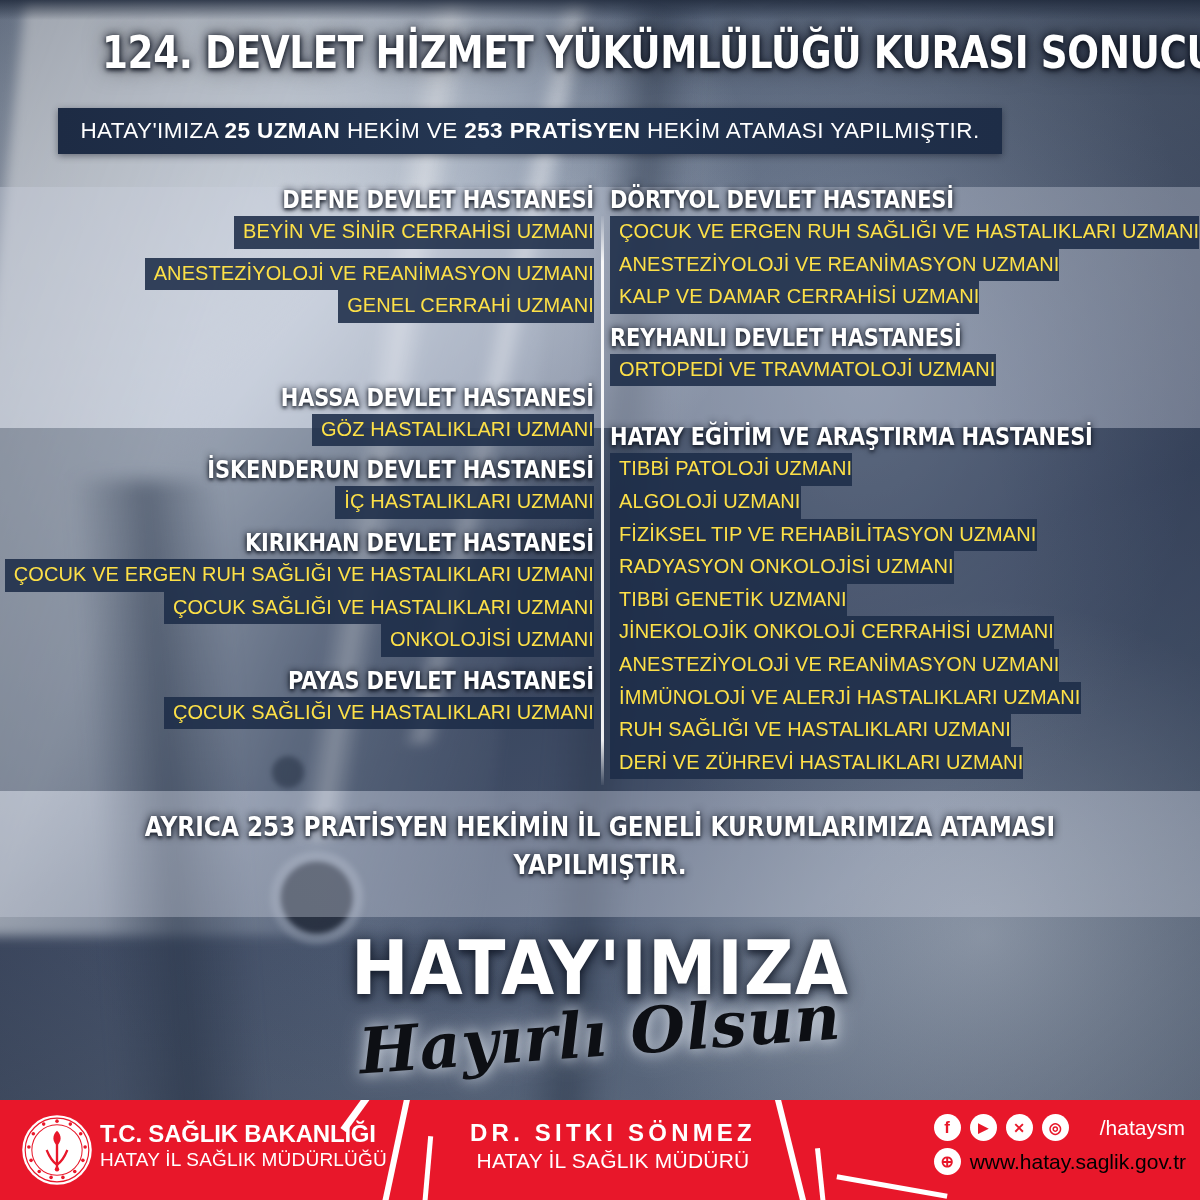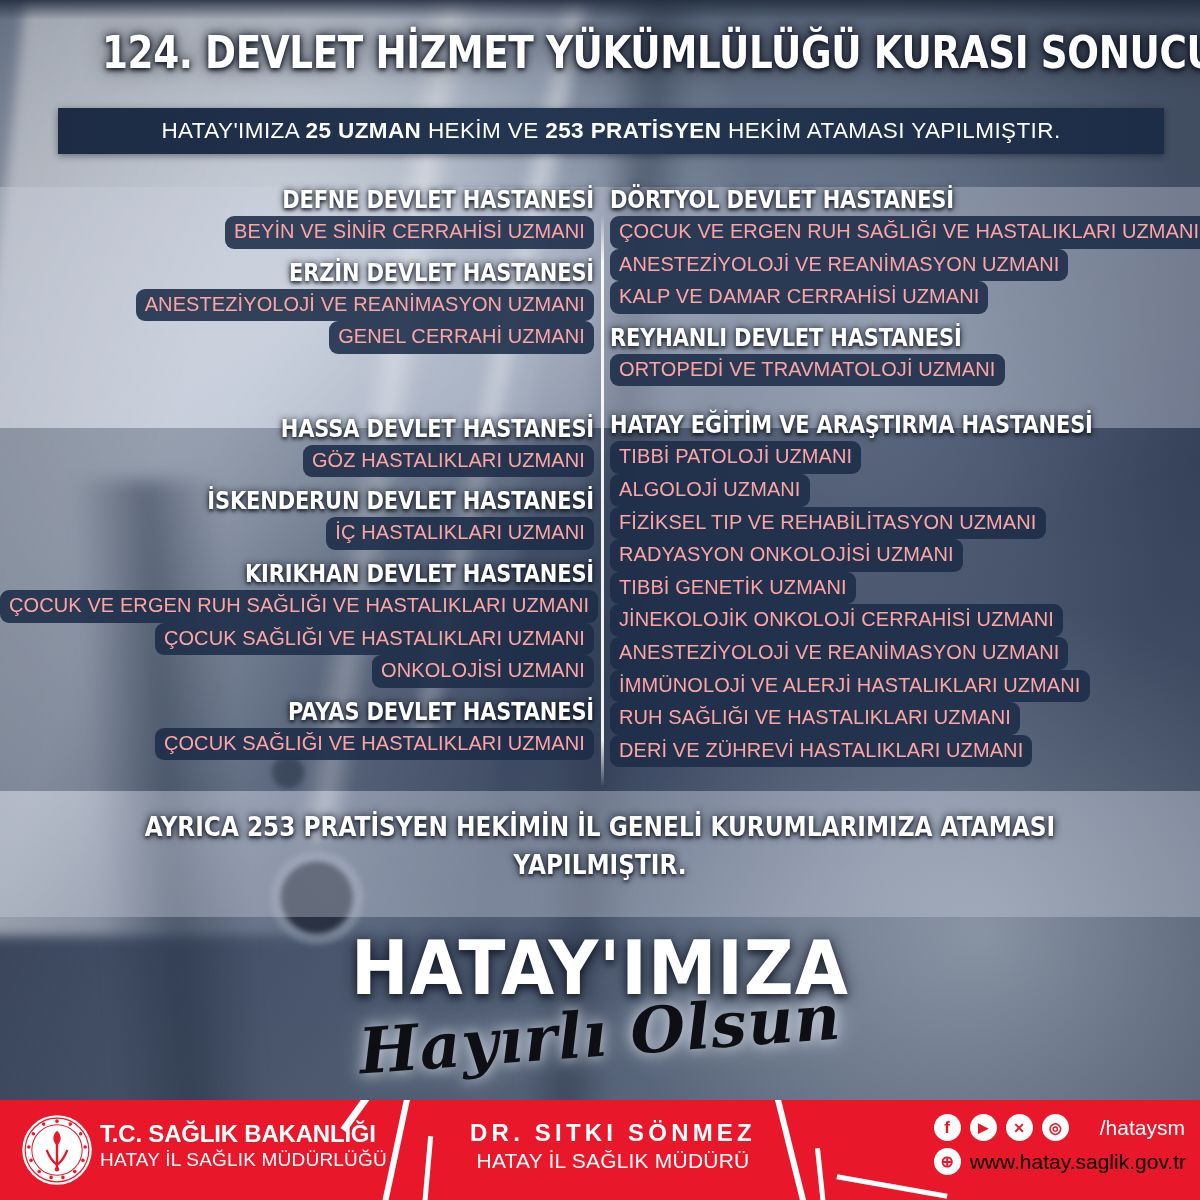--- a/index.html
+++ b/index.html
@@ -66,21 +66,21 @@
     font-family:"DejaVu Sans", sans-serif;
     font-weight:bold;
     font-size:45px;
     letter-spacing:-0.5px;
     color:#ffffff;
     transform:scaleX(.83);
     text-shadow:0 0 10px rgba(10,16,28,.9), 0 2px 5px rgba(10,16,28,.85), 0 0 26px rgba(10,16,28,.6);
     white-space:nowrap;
   }
   .subtitle-bar{
-    position:absolute; left:58px; top:108px; width:1106px; height:46px;
+    position:absolute; left:58px; top:108px; width:944px; height:46px;
     background:linear-gradient(90deg,#1d2b44 0%,#243652 45%,#1e2d47 100%);
     box-shadow:0 2px 7px rgba(10,16,28,.45);
     display:flex; align-items:center; justify-content:center;
   }
   .subtitle-txt{
     font-family:"Liberation Sans", sans-serif;
     font-size:22.5px; color:#fff; letter-spacing:.4px; white-space:nowrap;
   }
   .subtitle-txt b{ font-weight:bold; }
 
@@ -109,27 +109,26 @@
   .col-left .hosp-name{ transform-origin:right center; }
   .col-right .hosp-name{ transform-origin:left center; }
 
   .hosp-block{ margin-bottom:5px; }
   .hosp-block + .hosp-block{ margin-top:9px; }
 
   .spec-list{ list-style:none; }
   .spec{
     display:inline-block;
     background:rgba(28,44,72,.88);
-    color:#fca5a5;
+    color:#fde047;
     font-size:20px;
     line-height:1.28;
-    padding:3px 9px 4px 9px;
+    padding:3px 0 4px 9px;
     letter-spacing:.1px;
     white-space:nowrap;
-    border-radius:9px;
   }
   .spec-row{ line-height:0; }
   .col-left .spec-row{ text-align:right; }
   .col-right .spec-row{ text-align:left; }
   .hosp-name-row{ margin-bottom:2px; }
 
   
   #notice{
     position:absolute; left:0; top:808px; width:100%; z-index:4; text-align:center;
     font-family:"DejaVu Sans", sans-serif;
@@ -216,23 +215,20 @@
   <div class="col col-left" id="col-left">
       <div class="hosp-block">
         <div class="hosp-name-row">
           <div class="hosp-name">DEFNE DEVLET HASTANESİ</div>
         </div>
         <div class="spec-list">
           <div class="spec-row"><span class="spec">BEYİN VE SİNİR CERRAHİSİ UZMANI</span></div>
         </div>
       </div>
       <div class="hosp-block">
-        <div class="hosp-name-row">
-          <div class="hosp-name">ERZİN DEVLET HASTANESİ</div>
-        </div>
         <div class="spec-list">
           <div class="spec-row"><span class="spec">ANESTEZİYOLOJİ VE REANİMASYON UZMANI</span></div>
           <div class="spec-row"><span class="spec">GENEL CERRAHİ UZMANI</span></div>
         </div>
       </div>
       <div class="hosp-block" style="margin-top: 60px;">
         <div class="hosp-name-row">
           <div class="hosp-name">HASSA DEVLET HASTANESİ</div>
         </div>
         <div class="spec-list">
@@ -278,21 +274,21 @@
         </div>
       </div>
       <div class="hosp-block">
         <div class="hosp-name-row">
           <div class="hosp-name">REYHANLI DEVLET HASTANESİ</div>
         </div>
         <div class="spec-list">
           <div class="spec-row"><span class="spec">ORTOPEDİ VE TRAVMATOLOJİ UZMANI</span></div>
         </div>
       </div>
-      <div class="hosp-block" style="margin-top: 24px;">
+      <div class="hosp-block" style="margin-top: 36px;">
         <div class="hosp-name-row">
           <div class="hosp-name">HATAY EĞİTİM VE ARAŞTIRMA HASTANESİ</div>
         </div>
         <div class="spec-list">
           <div class="spec-row"><span class="spec">TIBBİ PATOLOJİ UZMANI</span></div>
           <div class="spec-row"><span class="spec">ALGOLOJİ UZMANI</span></div>
           <div class="spec-row"><span class="spec">FİZİKSEL TIP VE REHABİLİTASYON UZMANI</span></div>
           <div class="spec-row"><span class="spec">RADYASYON ONKOLOJİSİ UZMANI</span></div>
           <div class="spec-row"><span class="spec">TIBBİ GENETİK UZMANI</span></div>
           <div class="spec-row"><span class="spec">JİNEKOLOJİK ONKOLOJİ CERRAHİSİ UZMANI</span></div>

